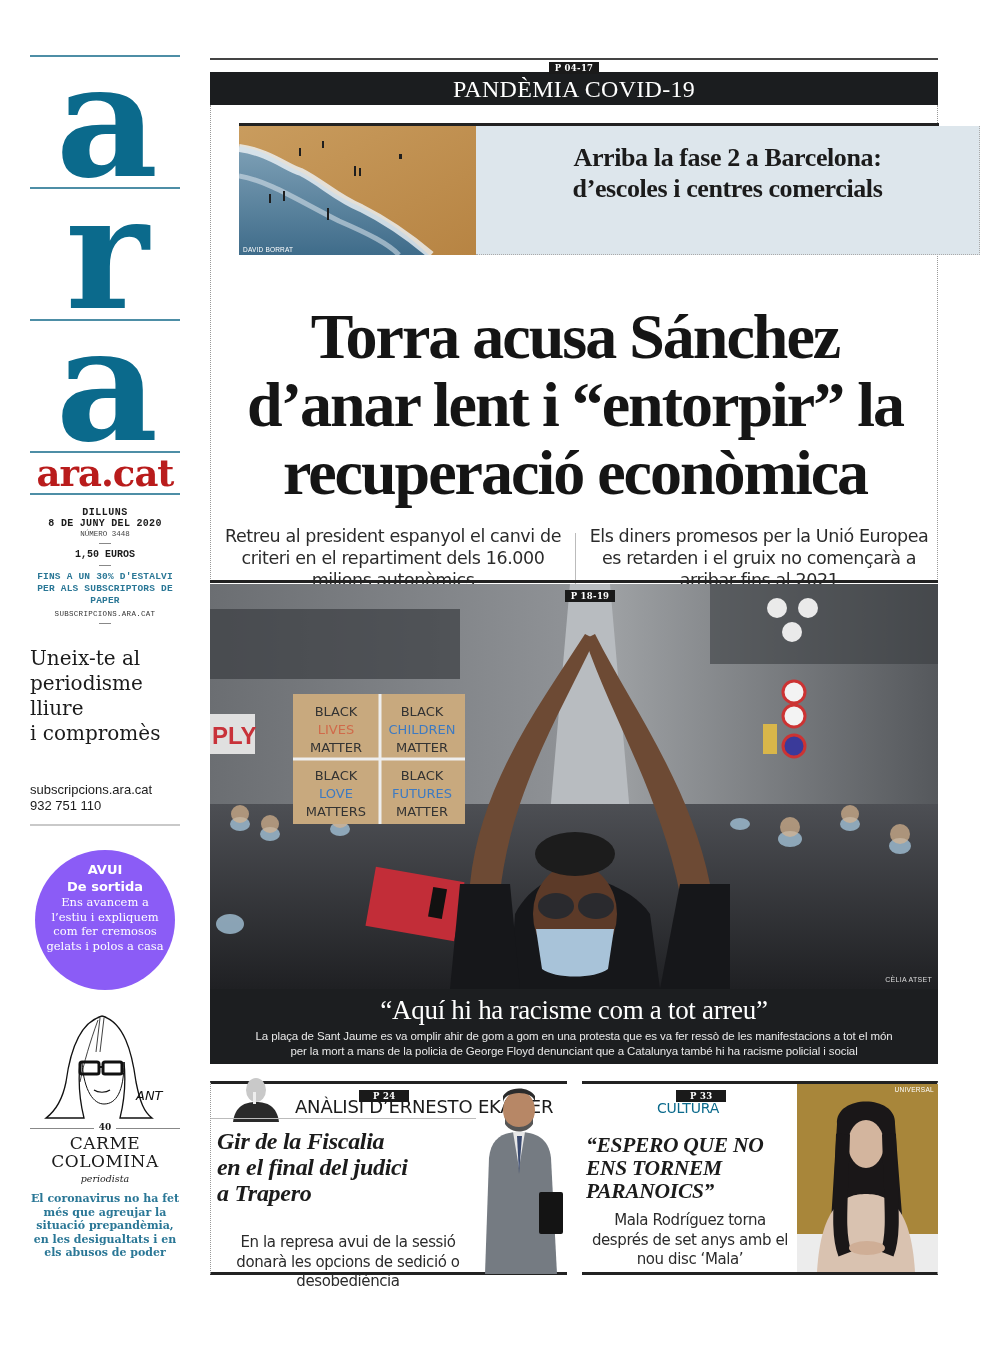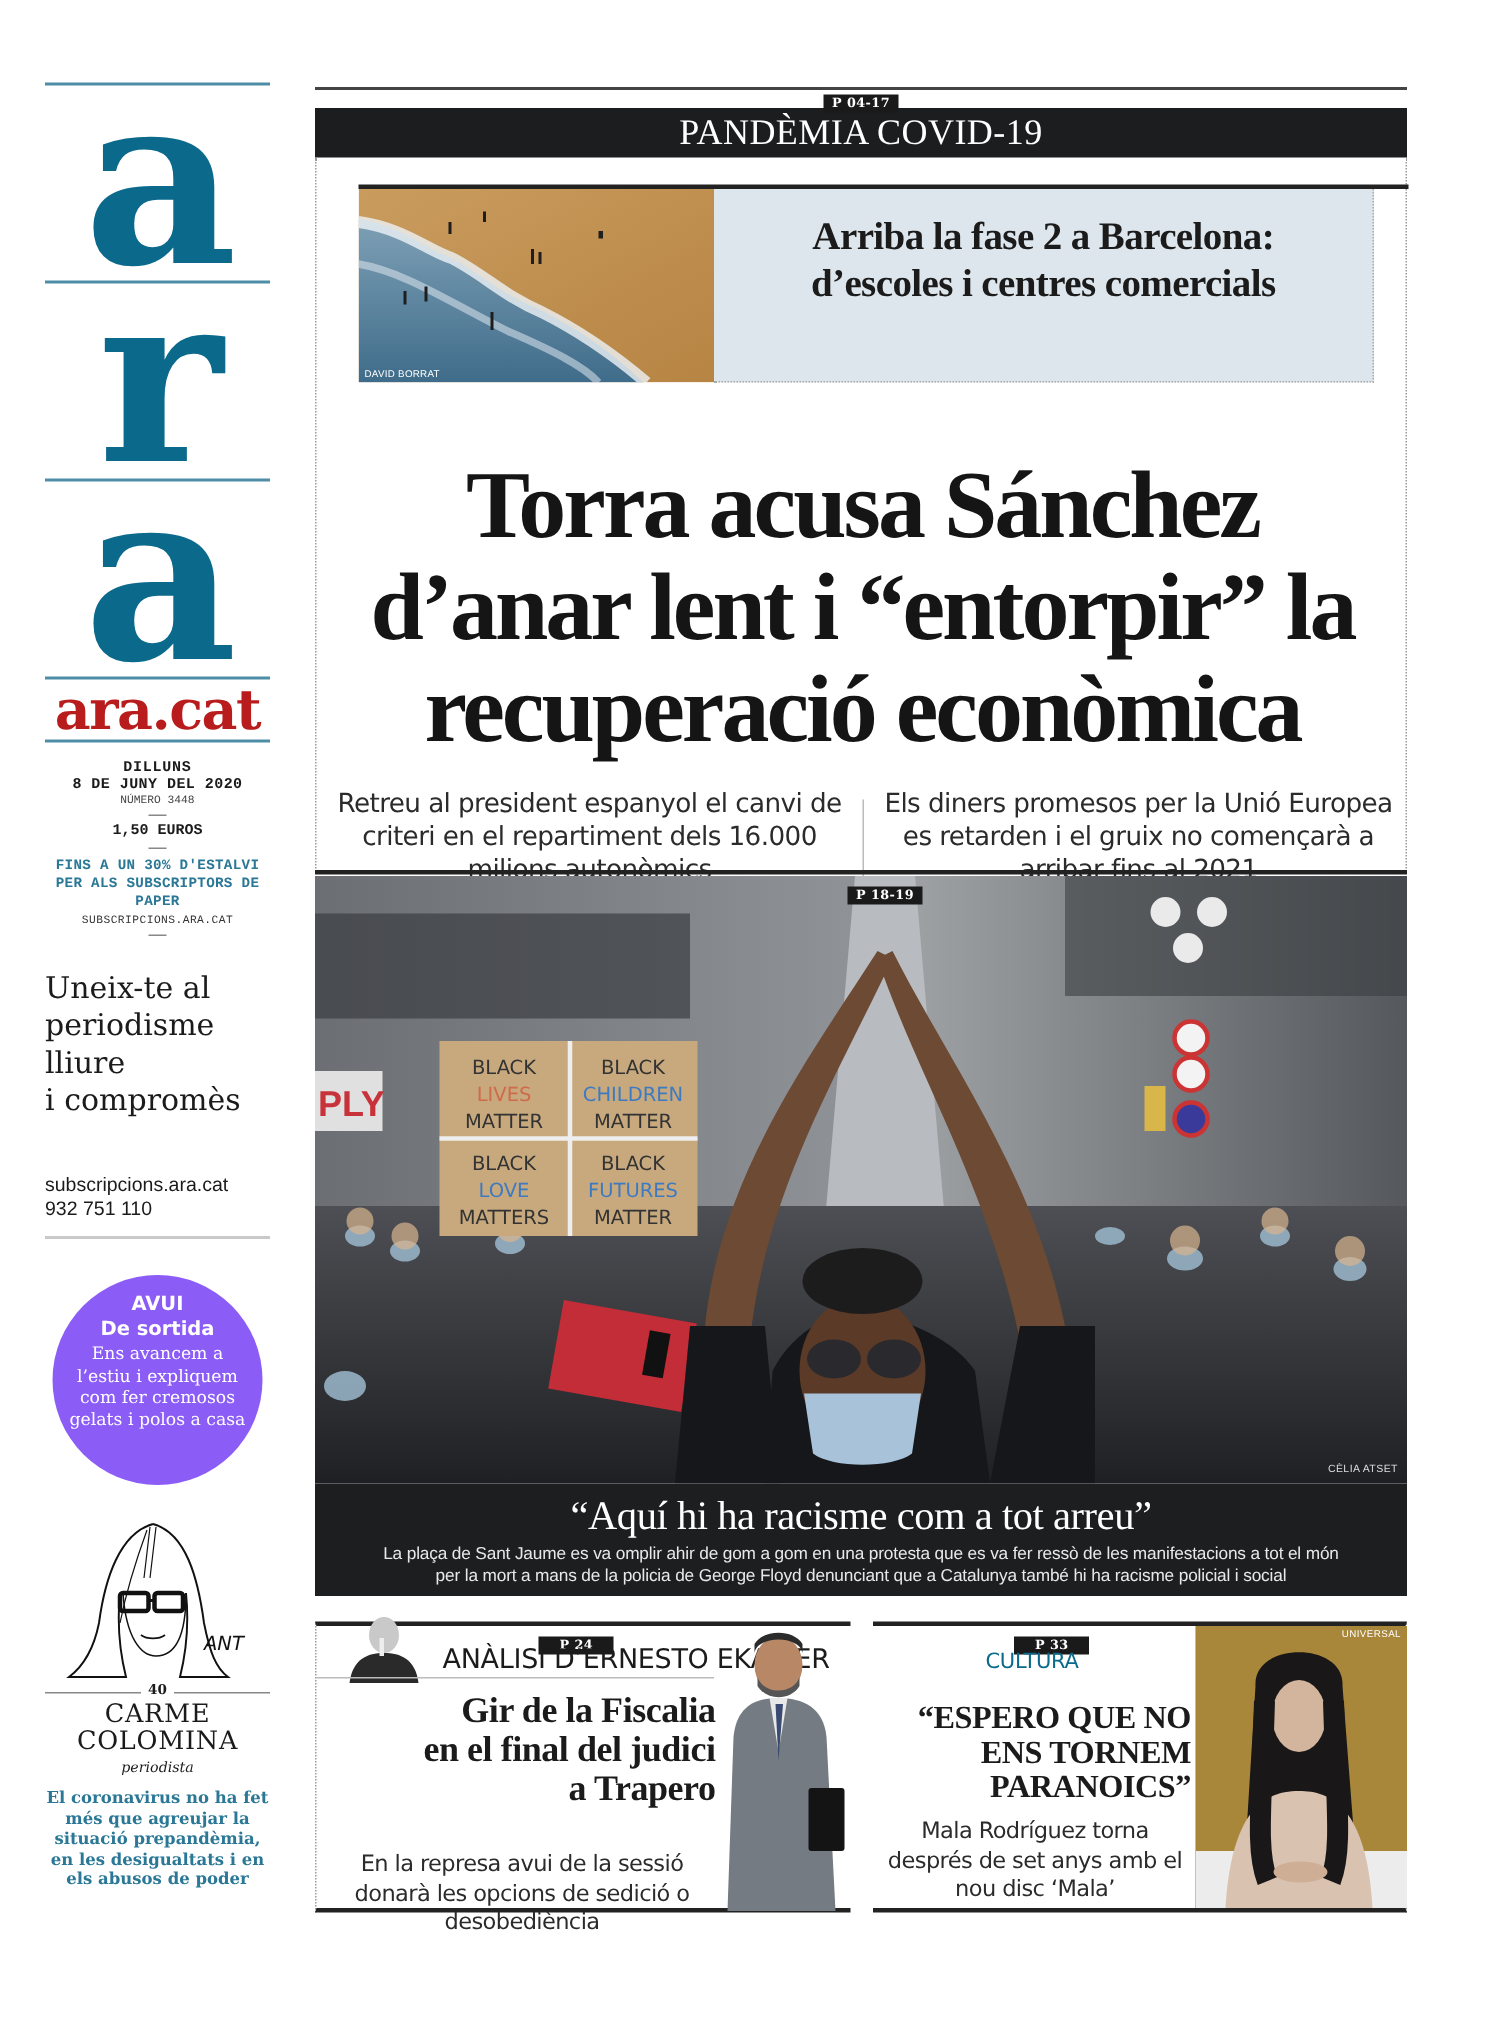--- a/index.html
+++ b/index.html
@@ -58,21 +58,21 @@
   .section-bar {
     background: #1b1d1f; color: #fff; text-align: center; height: 33px; line-height: 35px;
     font-family: "Liberation Serif", serif; font-size: 24px; letter-spacing: .3px;
   }
   .covid-box { border-left: 1px dotted #999; border-right: 1px dotted #999; position: relative; height: 474px; }
 
   .beach-row { position: absolute; left: 28px; top: 18px; width: 700px; height: 132px; border-top: 3px solid #222; }
   .beach-img { position: absolute; left: 0; top: 0; width: 237px; height: 129px; overflow: hidden; }
   .beach-credit { position: absolute; left: 4px; bottom: 2px; font-family: "Liberation Sans", sans-serif; font-size: 6.5px; color: #fff; letter-spacing: .2px; }
   .beach-text {
-    position: absolute; left: 237px; top: 0; width: 440px; height: 129px; background: #dde6ec;
+    position: absolute; left: 237px; top: 0; width: 504px; height: 129px; background: #dde6ec;
     border-right: 1px dotted #aaa; border-bottom: 1px dotted #aaa;
     font-family: "Liberation Serif", serif; font-weight: bold; font-size: 26px; line-height: 31px;
     text-align: center; padding-top: 16px; letter-spacing: -.4px; color: #1b1b1b;
   }
 
   .headline {
     position: absolute; left: 0; top: 198px; width: 728px; text-align: center;
     font-family: "Liberation Serif", serif; font-weight: bold; font-size: 64px; line-height: 68px;
     letter-spacing: -2px; color: #151515;
   }
@@ -95,21 +95,21 @@
   .caption-box { position: absolute; left: 0; top: 405px; width: 728px; height: 75px; background: #1c1e20; color: #fff; text-align: center; }
   .caption-title { font-family: "Liberation Serif", serif; font-size: 27px; line-height: 30px; padding-top: 6px; letter-spacing: -.3px; }
   .caption-text { font-family: "Liberation Sans", sans-serif; font-size: 11.5px; line-height: 15px; color: #e8e8e8; margin-top: 4px; letter-spacing: -.1px; }
 
   
   .bottom-box { position: absolute; top: 1023px; height: 194px; border-top: 3px solid #222; border-bottom: 3px solid #222; }
   .bottom-box.left { left: 0; width: 357px; border-left: 1px dotted #999; }
   .bottom-box.right { left: 372px; width: 356px; border-right: 1px dotted #999; }
   .bb-tag { position: absolute; top: 0; }
   .bb-kicker { position: absolute; font-family: "DejaVu Sans", sans-serif; font-size: 18px; letter-spacing: -.2px; }
-  .bb-title { position: absolute; font-family: "Liberation Serif", serif; font-weight: bold; font-size: 24px; line-height: 26px; text-align: right; letter-spacing: -.3px; }
+  .bb-title { position: absolute; font-family: "Liberation Serif", serif; font-weight: bold; font-size: 24px; line-height: 26px; text-align: left; letter-spacing: -.3px; font-style: italic; }
   .bb-sub { position: absolute; font-family: "DejaVu Sans", sans-serif; font-size: 15px; line-height: 19.5px; text-align: center; color: #2b2b2b; letter-spacing: -.4px; }
   .bb-credit { position: absolute; font-family: "Liberation Sans", sans-serif; font-size: 6.5px; color: #fff; letter-spacing: .3px; }
 </style>
 </head>
 <body>
 
 <div class="sidebar">
   <div>
     <div class="logo-rule"></div>
     <div class="logo-letter">a</div>

